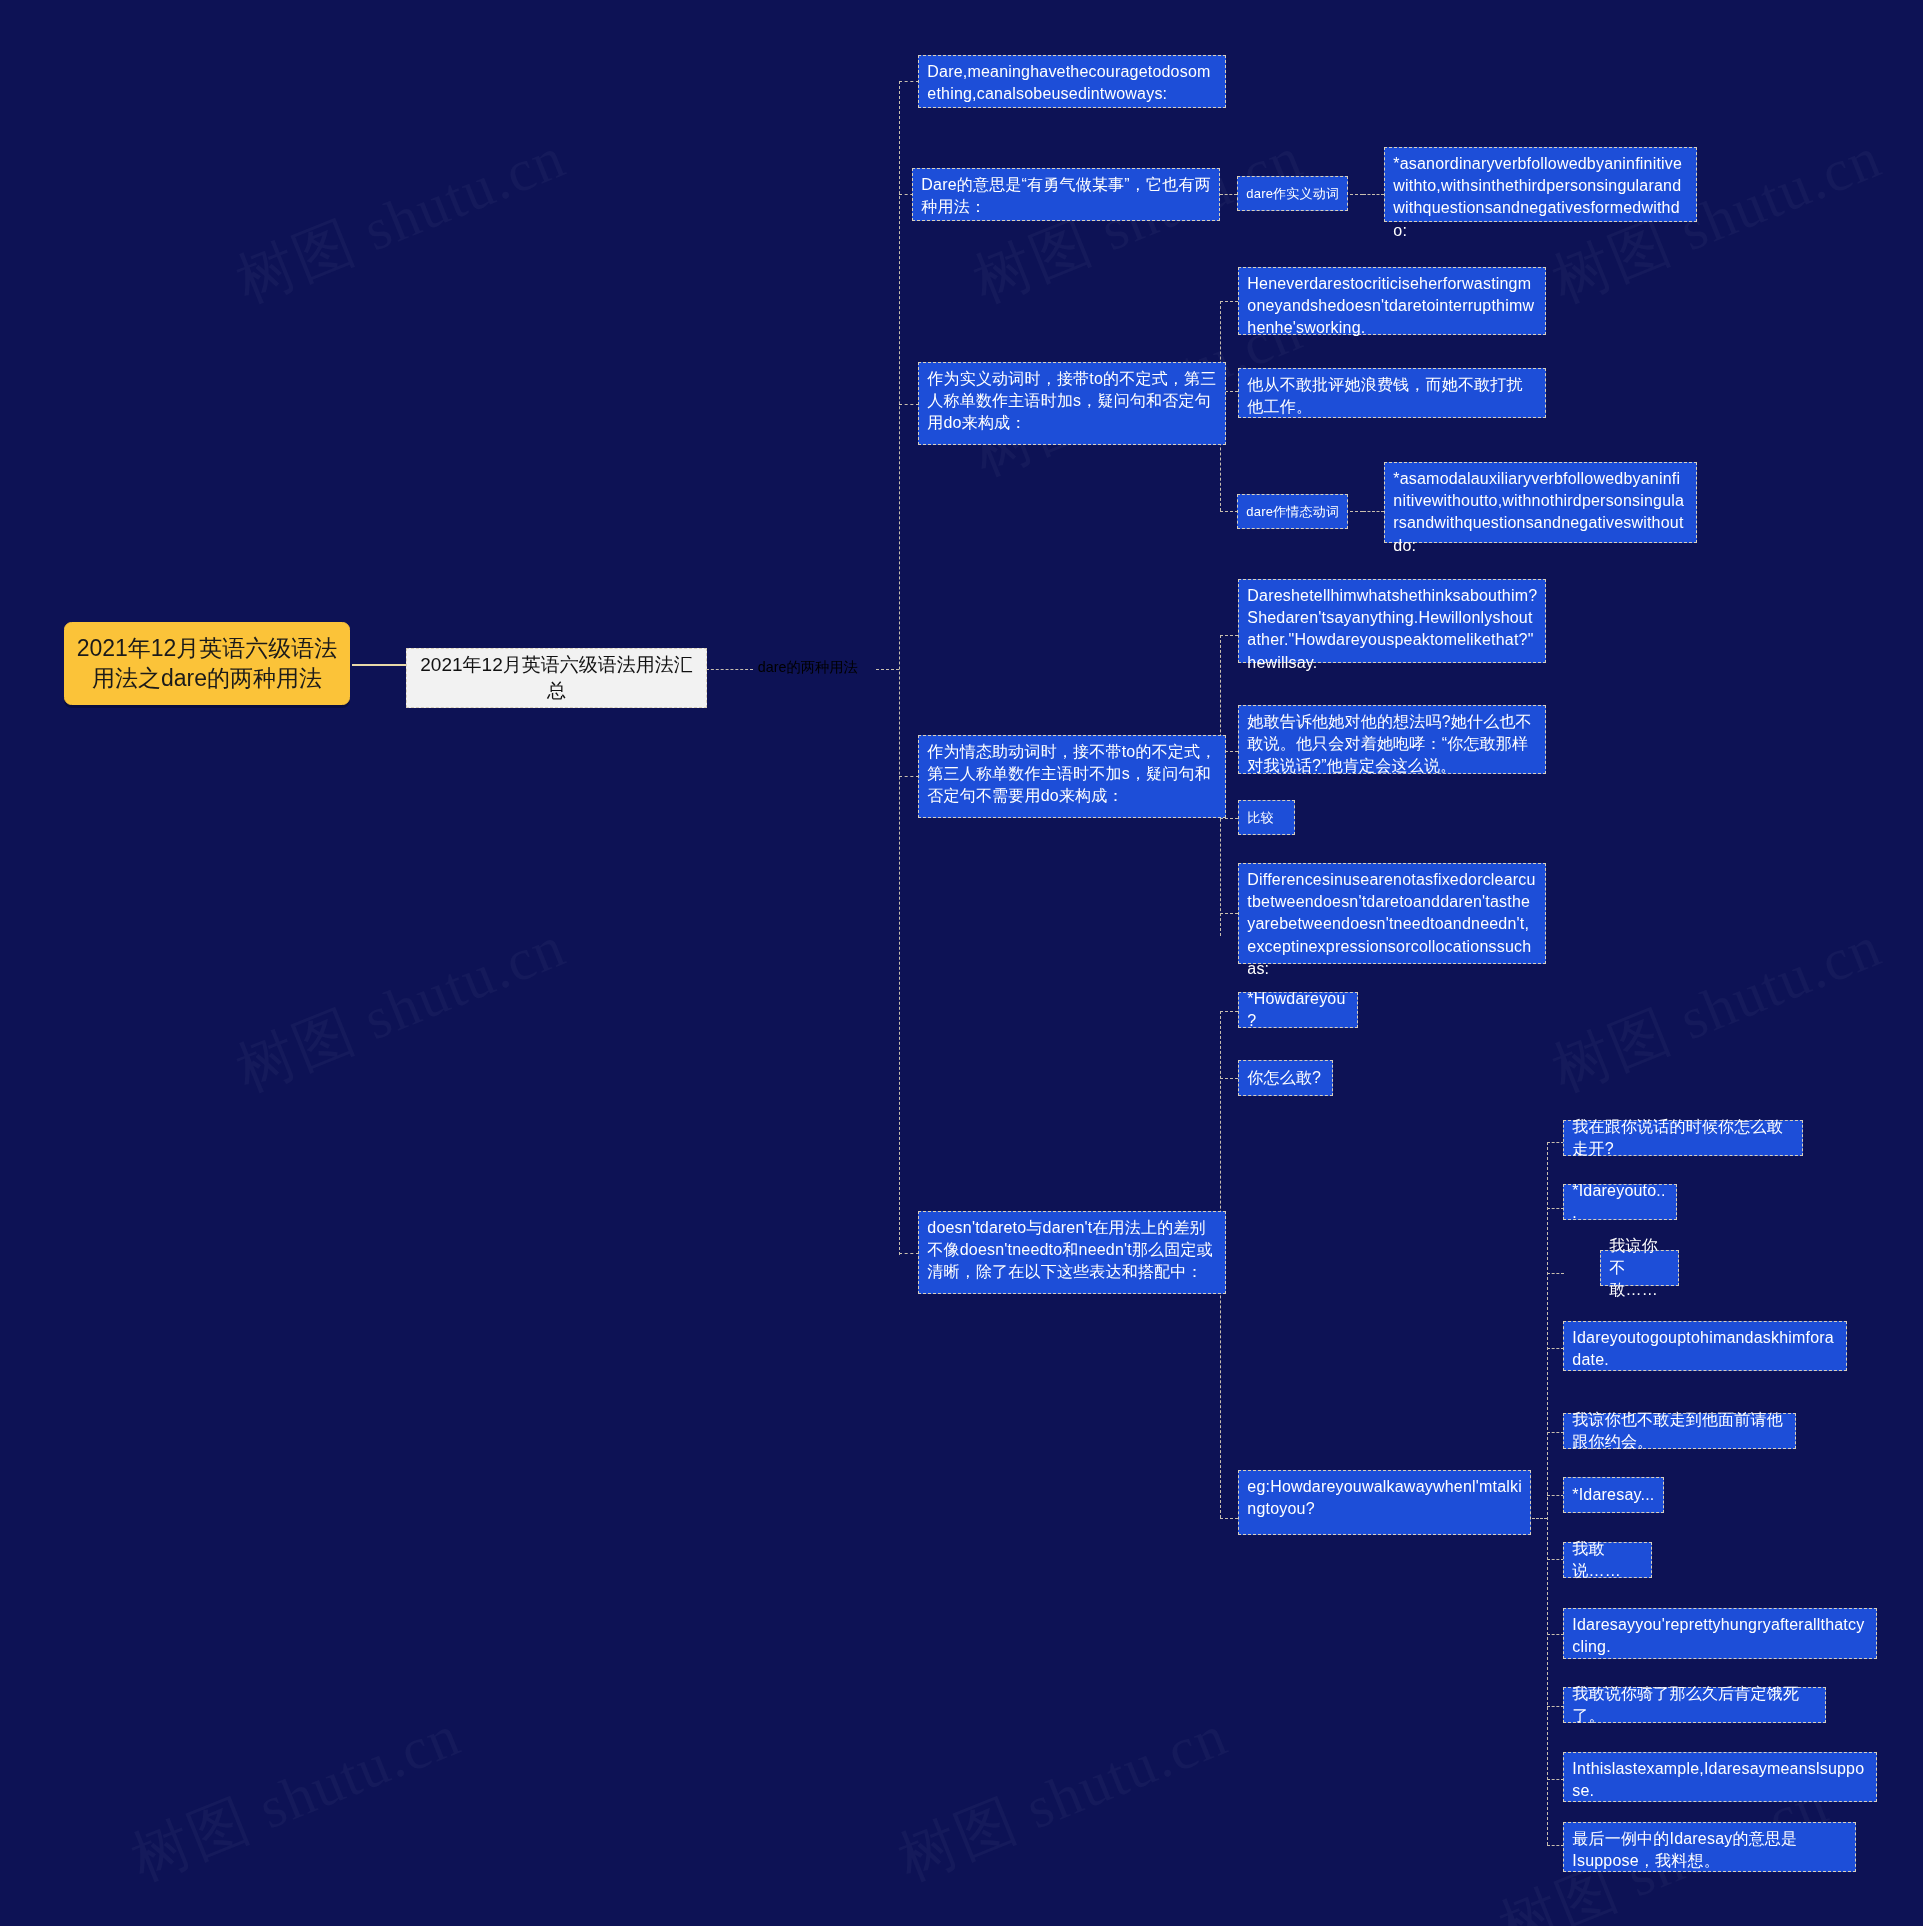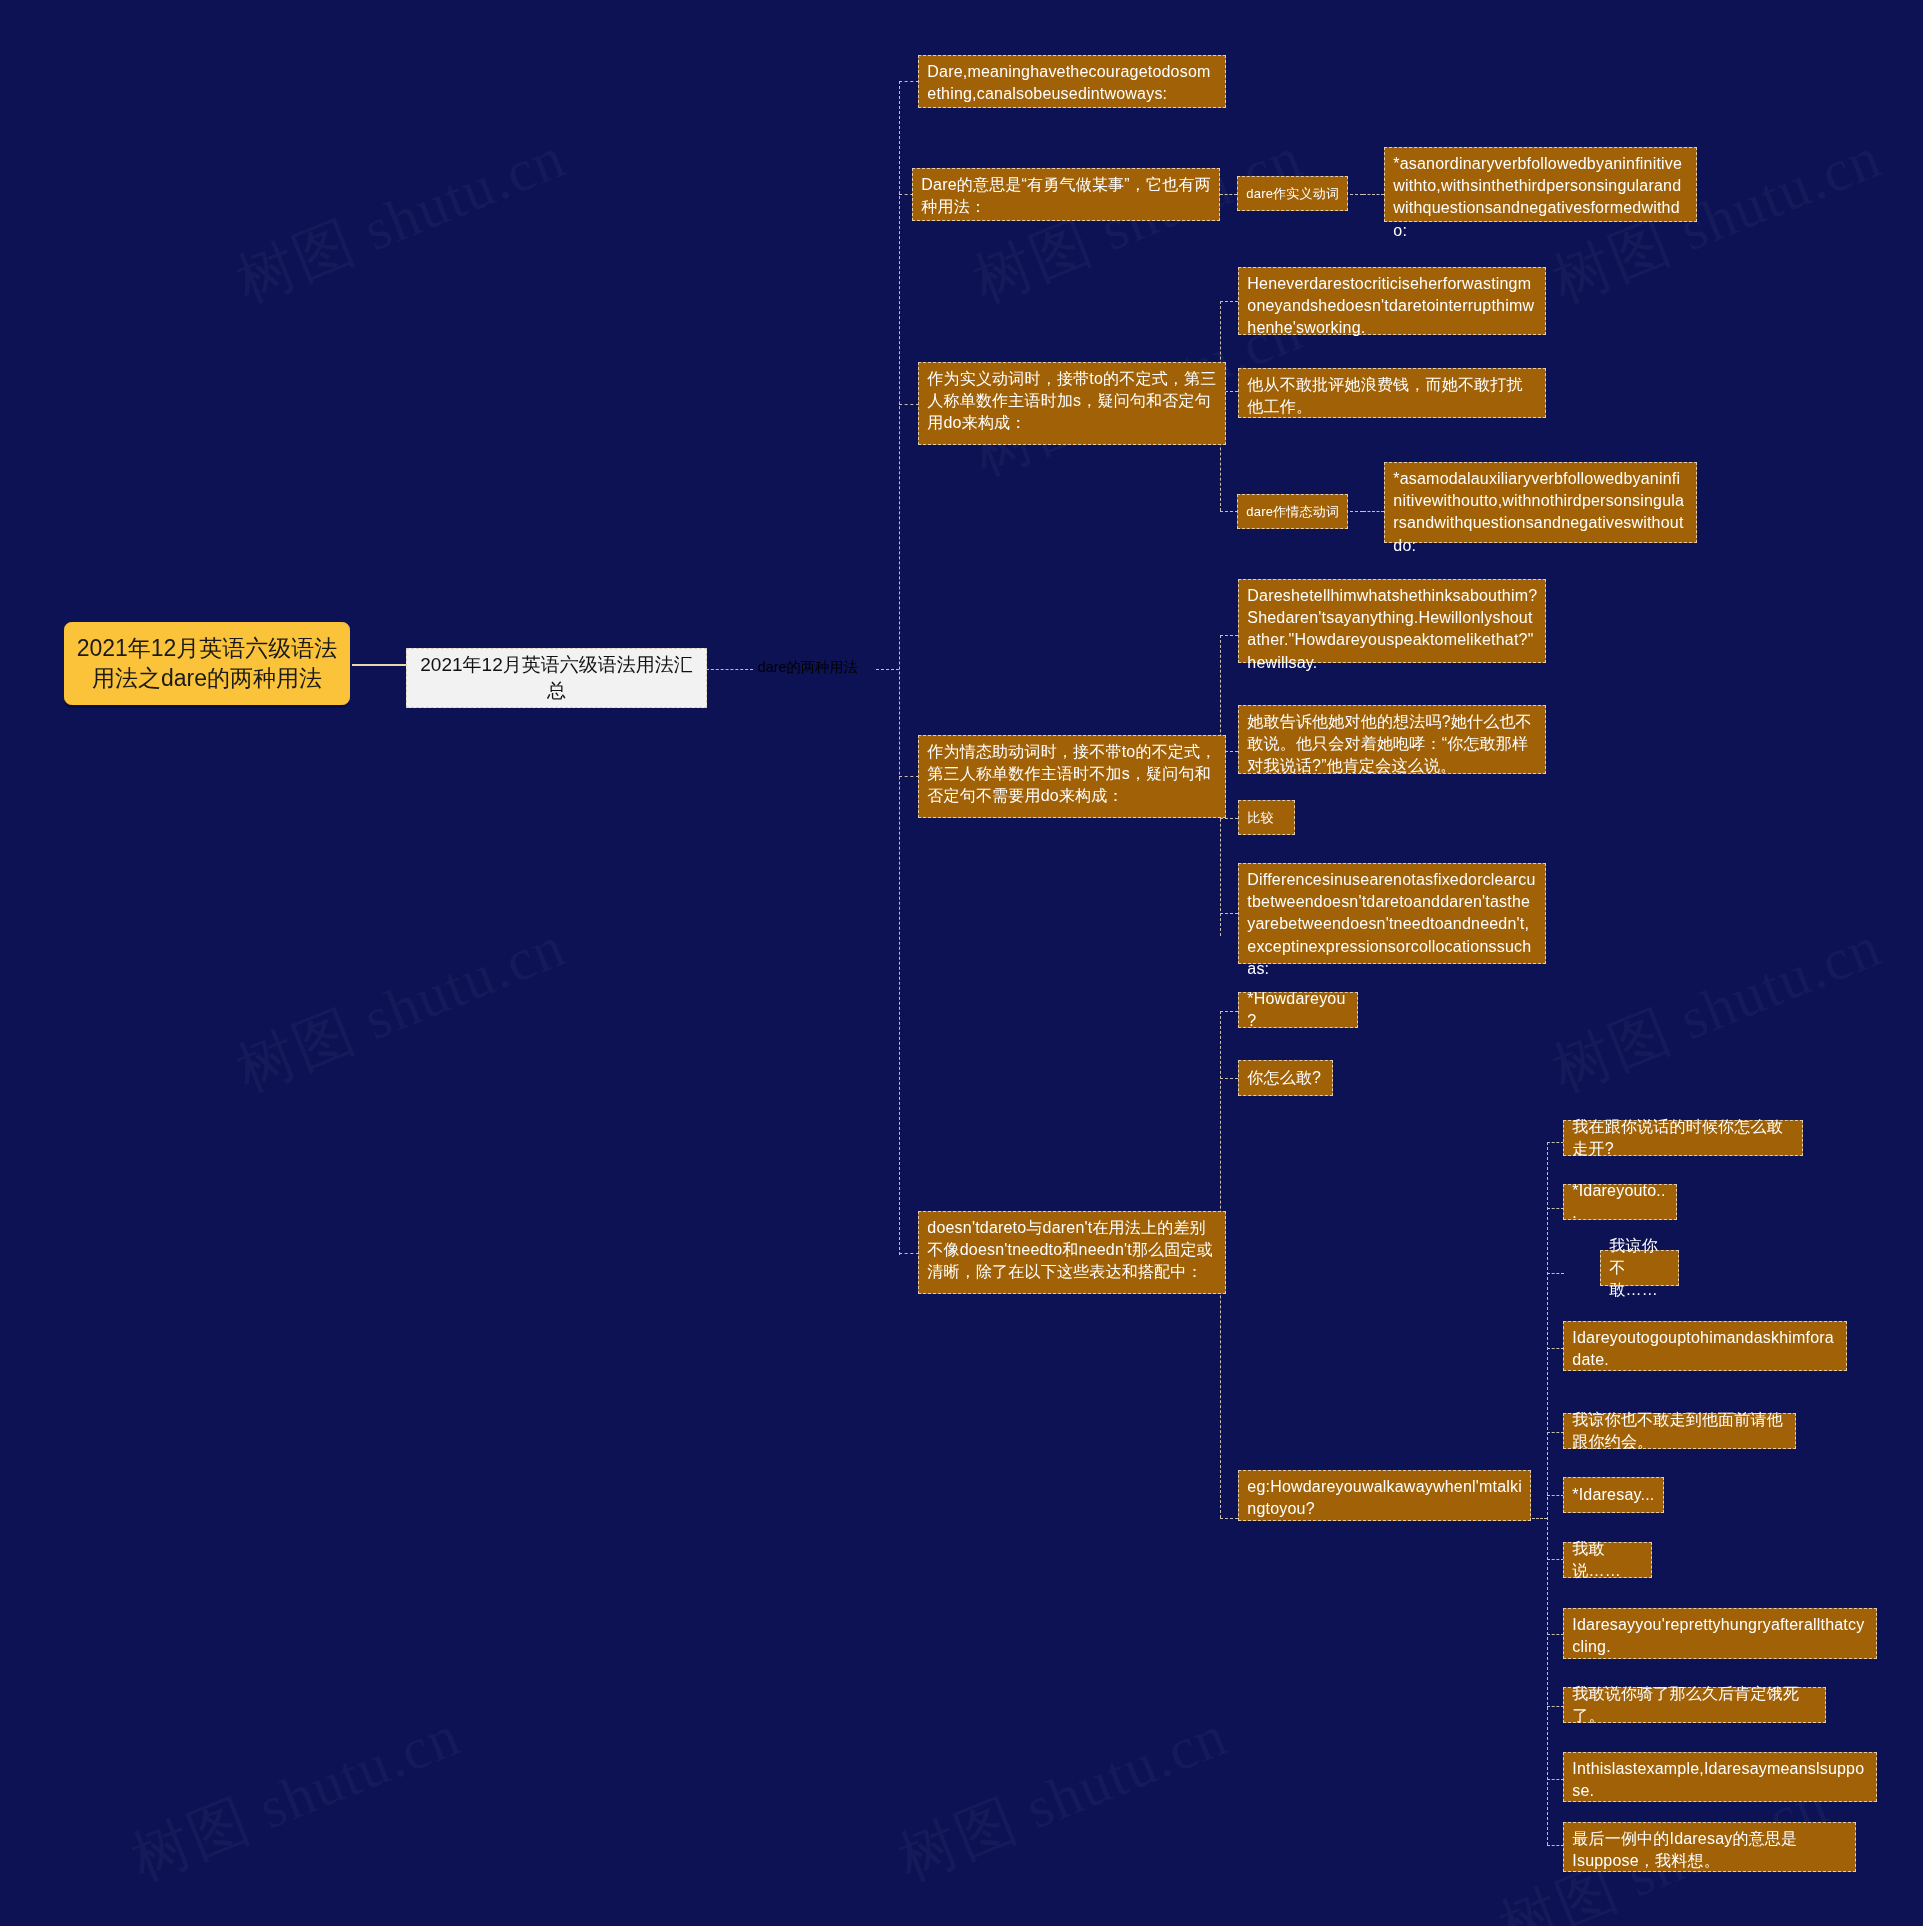--- a/index.html
+++ b/index.html
@@ -29,21 +29,21 @@
   
   .node{
     position:absolute;box-sizing:border-box;
     color:#ffffff;
     line-height:1.38;
     letter-spacing:0.2px;
   }
   .node .inner{
     box-sizing:border-box;
     border:1.5px dashed #d9cfbb;
-    background:#a16207;
+    background:#1d4ed8;
     padding:5.3px 7.5px 5.3px 8.3px;
     width:100%;height:100%;
     display:block;
     word-break:break-word;
   }
 
   
   .root{
     position:absolute;
     left:64px;top:622px;width:286px;height:83px;
@@ -219,21 +219,21 @@
   </div>
 
   <div class="node fs-md" style="left:1238px;top:992px;width:120px;height:36px;">
     <div class="inner" style="display:flex;align-items:center;">*Howdareyou?</div>
   </div>
 
   <div class="node fs-md" style="left:1238px;top:1060px;width:95px;height:36px;border-radius:15px;">
     <div class="inner" style="display:flex;align-items:center;">你怎么敢?</div>
   </div>
 
-  <div class="node fs-md" style="left:1238px;top:1470px;width:293px;height:51px;">
+  <div class="node fs-md" style="left:1238px;top:1470px;width:293px;height:65px;">
     <div class="inner">eg:Howdareyouwalkawaywhenl'mtalkingtoyou?</div>
   </div>
 
   <div class="node fs-md" style="left:1563px;top:1120px;width:240px;height:36px;">
     <div class="inner" style="display:flex;align-items:center;">我在跟你说话的时候你怎么敢走开?</div>
   </div>
 
   <div class="node fs-md" style="left:1563px;top:1184px;width:114px;height:36px;">
     <div class="inner" style="display:flex;align-items:center;">*Idareyouto...</div>
   </div>

